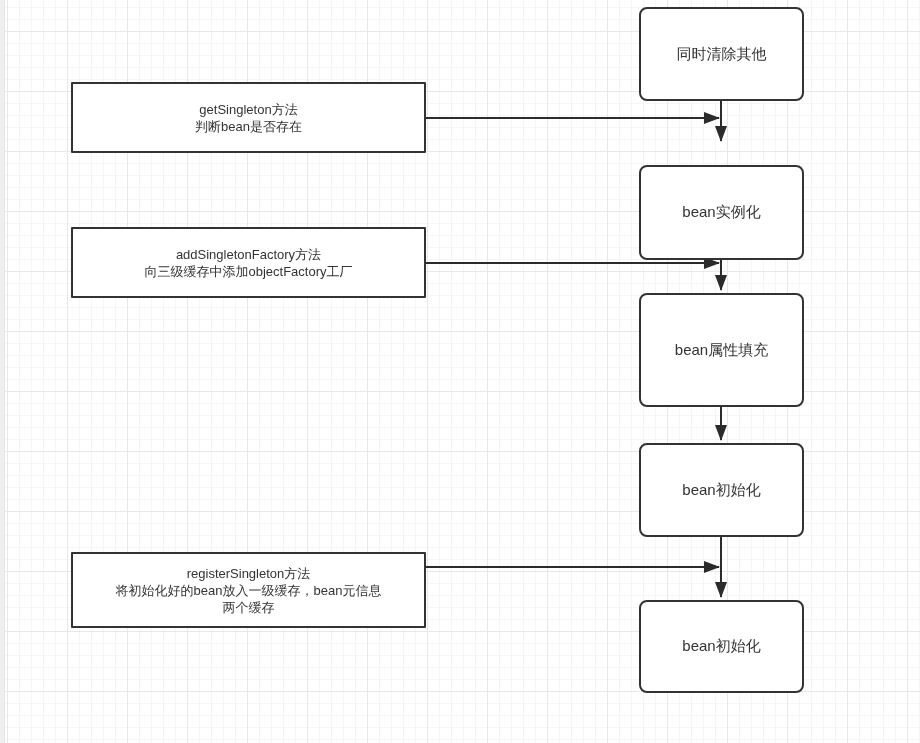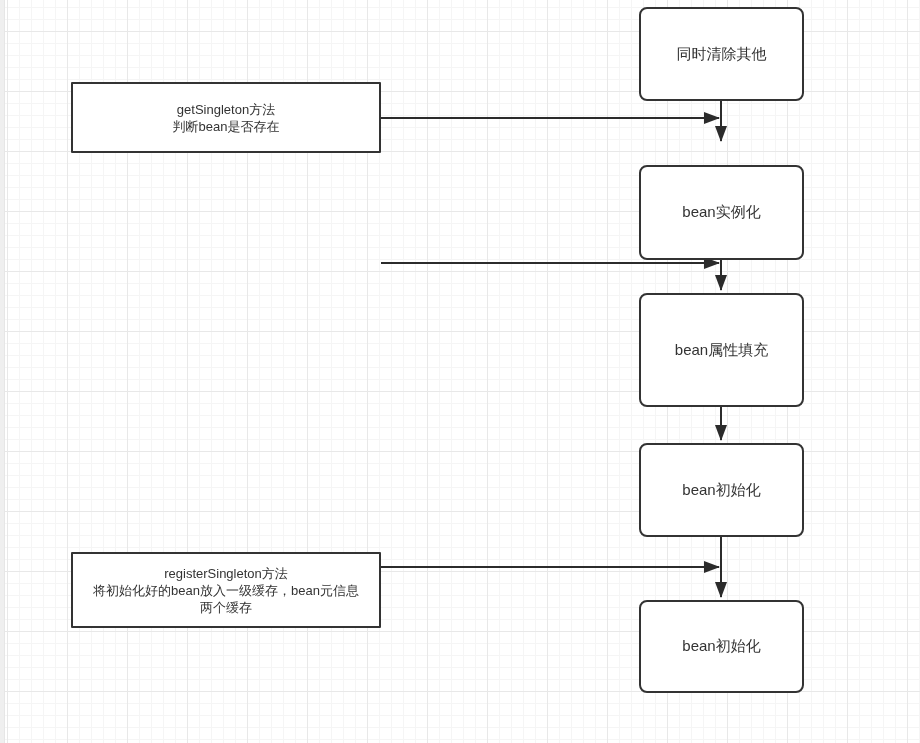--- a/index.html
+++ b/index.html
@@ -46,21 +46,21 @@
   }
   .flow-node {
     left: 639px;
     width: 165px;
     height: 94px;
     border-radius: 8px;
     font-size: 15px;
   }
   .note-node {
     left: 71px;
-    width: 310px;
+    width: 355px;
     border-radius: 1px;
     flex-direction: column;
     font-size: 13px;
     line-height: 17px;
     text-align: center;
   }
   .fn1 { top: 7px; }
   .fn2 { top: 144px; height: 95px; margin-top: 21px; }
   .fn3 { top: 293px; height: 114px; }
   .fn4 { top: 443px; }
@@ -106,19 +106,23 @@
     <span>bean初始化</span>
   </div>
   <div class="node flow-node fn5">
     <span>bean初始化</span>
   </div>
 
   <div class="node note-node an1">
     <div>getSingleton方法</div>
     <div>判断bean是否存在</div>
   </div>
+  <div class="node note-node an2">
+    <div>addSingletonFactory方法</div>
+    <div>向三级缓存中添加objectFactory工厂</div>
+  </div>
   <div class="node note-node an3">
     <div>registerSingleton方法</div>
     <div>将初始化好的bean放入一级缓存，bean元信息</div>
     <div>两个缓存</div>
   </div>
 
 </div>
 
 </body></html>

